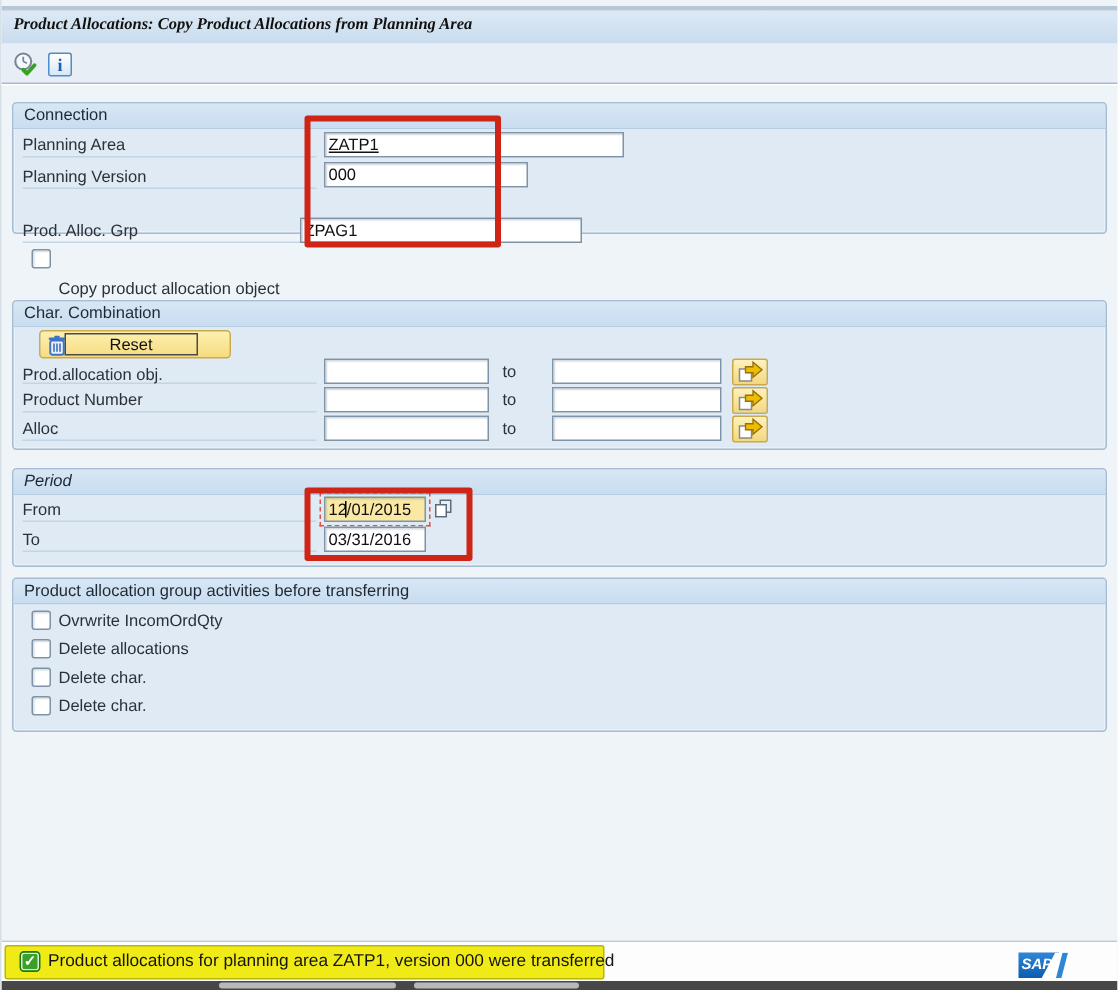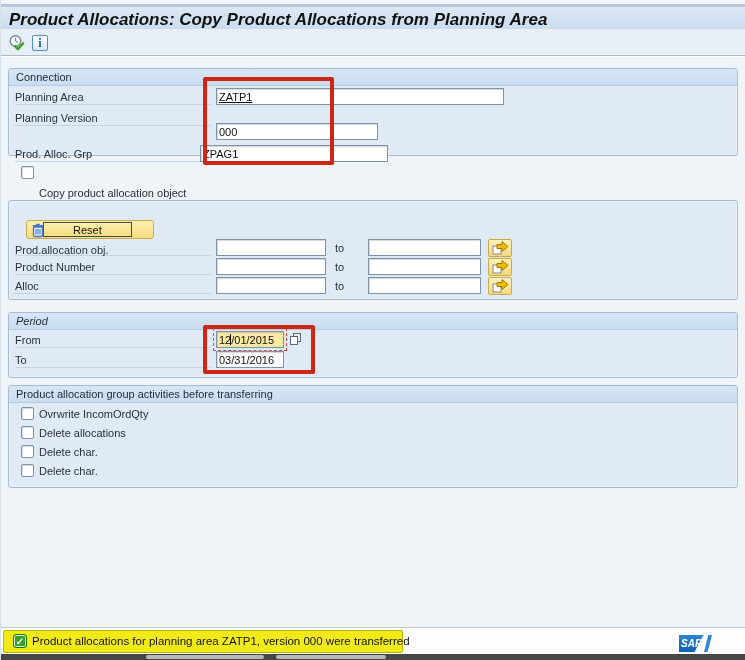--- a/index.html
+++ b/index.html
@@ -6,22 +6,22 @@
   html,body { width:745px; height:660px; }
   body { font-family:"Liberation Sans", sans-serif; font-size:11px; color:#222; }
 
   .window { position:relative; width:745px; height:660px; background:#eff4f9; overflow:hidden;
             border-left:1px solid #d7dfe7; }
 
   
   .titlebar { position:absolute; left:0; top:4px; width:745px; height:25px;
               border-top:3px solid #b7c7d8;
               background:linear-gradient(#dde9f5,#c9dcee); }
-  .titlebar .title { position:absolute; left:8px; top:3px; font-size:17px; font-weight:bold;
-                     font-style:italic; color:#111; }
+  .titlebar .title { position:absolute; left:8px; top:3px; font-size:11px; font-weight:bold;
+                     font-style:italic; color:#111;font-family:Liberation Serif, serif; }
 
   
   .toolbar { position:absolute; left:0; top:29px; width:745px; height:27px; background:#e7eef5;
              border-bottom:1px solid #a9bac9; box-shadow:0 1px 0 #fff; }
   .tbtn { position:absolute; top:5px; width:18px; height:18px; cursor:pointer; }
   .execute-btn { left:7px; }
   .info-btn { left:31px; width:16px; height:16px; top:6px;
               background:linear-gradient(#ffffff,#d9e7f4); border:1px solid #4f8cc9; border-radius:2px;
               color:#1a5fb0; font-weight:bold; font-family:"Liberation Serif",serif; font-size:12px;
               text-align:center; line-height:14px; }
@@ -114,33 +114,34 @@
     <div class="tbtn info-btn">
       <span>i</span>
     </div>
   </div>
 
   <div class="group" style="top:68px; height:88px;">
     <div class="group-header">Connection</div>
   </div>
   <div class="row-underline" style="top:104px;"></div>
   <div class="row-label" style="top:90px;">Planning Area</div>
-  <input class="fld" style="left: 215px; top: 88px; width: 288px; text-decoration: underline;" readonly="" value="ZATP1">
+  <input class="fld" style="left: 215px; top: 88px; width: 200px; text-decoration: underline;" readonly="" value="ZATP1">
   <div class="row-underline" style="top:125px;"></div>
   <div class="row-label" style="top:111px;">Planning Version</div>
-  <input class="fld" style="left: 215px; top: 123px; width: 162px;" readonly="" value="000">
+  <input class="fld" style="left: 215px; top: 108px; width: 136px;" readonly="" value="000">
   <div class="row-underline" style="top:161px;"></div>
   <div class="row-label" style="top:147px;">Prod. Alloc. Grp</div>
   <input class="fld" style="left: 199px; top: 145px; width: 188px;" readonly="" value="ZPAG1">
   <div class="checkbox" style="left:20px; top:166px;"></div>
   <div class="cb-label" style="left:38px; top:166px;margin-top:20px;">Copy product allocation object</div>
 
   <div class="red-rect" style="left:202px; top:77px; width:131px; height:88px;"></div>
 
   <div class="group" style="top:200px; height:100px;">
+    <div class="group-header">Char. Combination</div>
     <div class="reset-btn">
       <span class="trash-icon">
         <svg width="14" height="15" viewBox="0 0 14 15">
           <rect x="2.5" y="4" width="9" height="9.5" rx="1.5" fill="#eaf1fa" stroke="#3f72c8" stroke-width="1.3"></rect>
           <rect x="1.5" y="2" width="11" height="1.8" rx="0.8" fill="#3f72c8"></rect>
           <rect x="5.2" y="0.8" width="3.6" height="1.6" rx="0.6" fill="#3f72c8"></rect>
           <line x1="5" y1="6" x2="5" y2="11.5" stroke="#3f72c8" stroke-width="1.1"></line>
           <line x1="7" y1="6" x2="7" y2="11.5" stroke="#3f72c8" stroke-width="1.1"></line>
           <line x1="9" y1="6" x2="9" y2="11.5" stroke="#3f72c8" stroke-width="1.1"></line>
         </svg>

